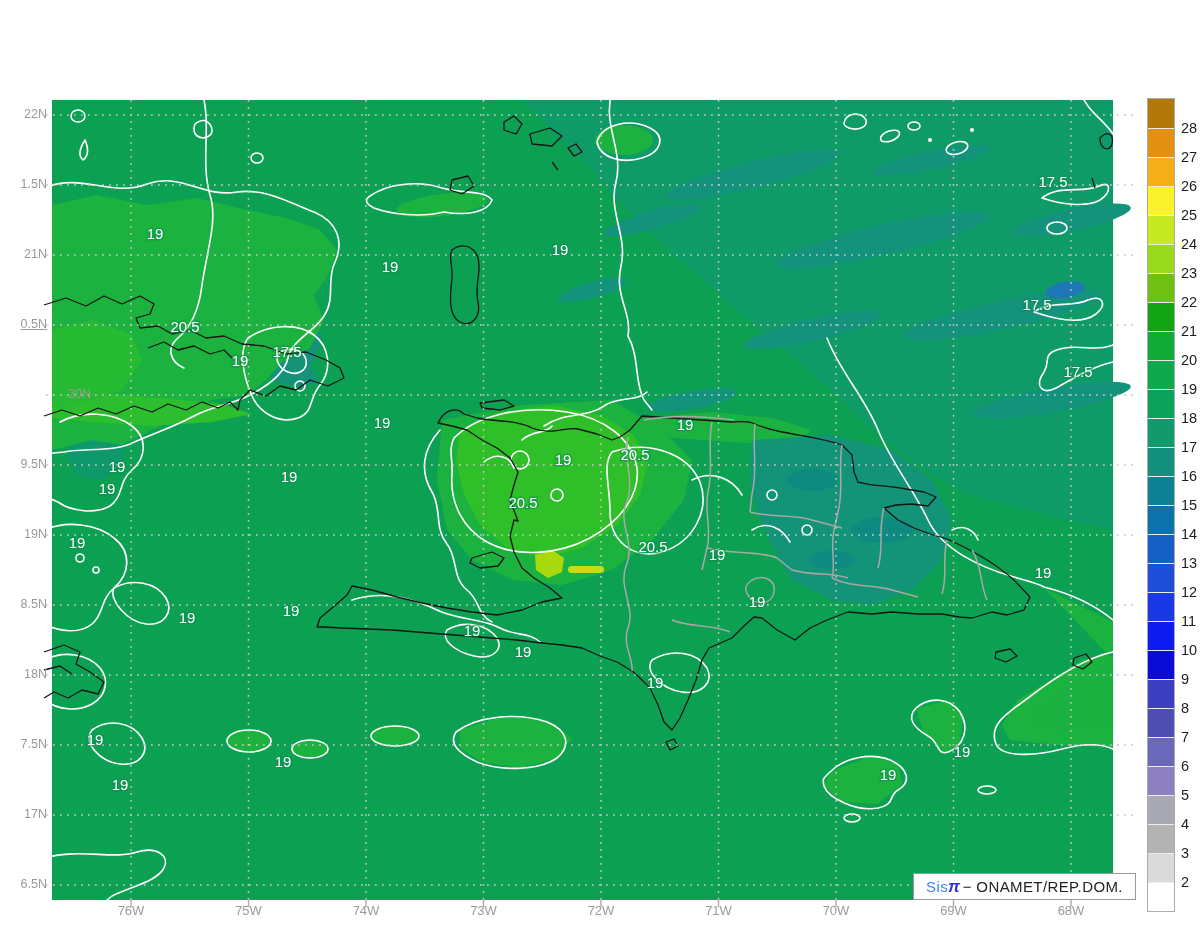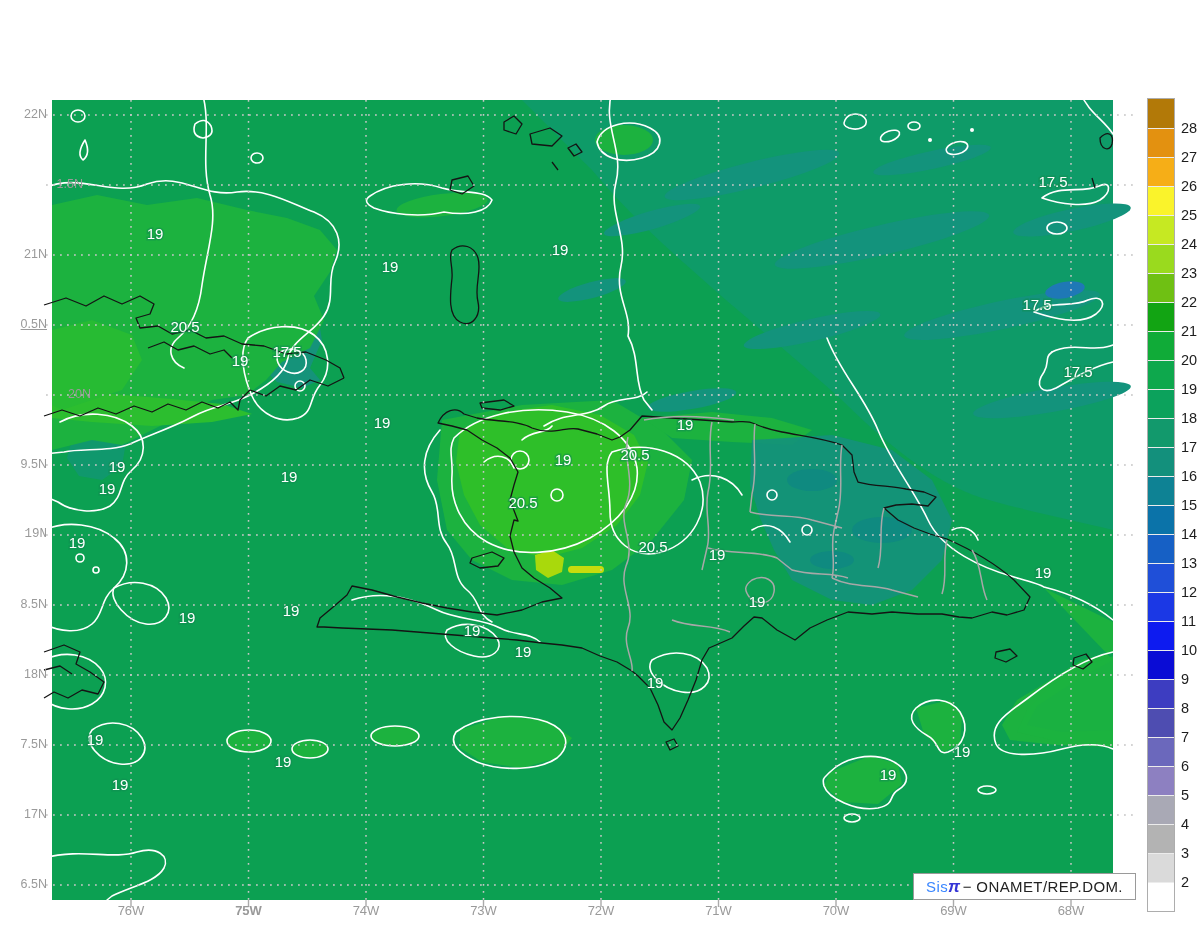--- a/index.html
+++ b/index.html
@@ -263,35 +263,35 @@
         <text x="43" y="645" class="clabel">19</text>
         <text x="68" y="690" class="clabel">19</text>
         <text x="231" y="667" class="clabel">19</text>
         <text x="910" y="657" class="clabel">19</text>
         <text x="836" y="680" class="clabel">19</text>
       </g>
   </svg>
 
   <div id="lat-axis">
       <div class="lat-label" style="top: 107px;">22N</div>
-      <div class="lat-label" style="top: 177px; margin-left: 36px;">1.5N</div>
+      <div class="lat-label" style="top: 177px;">1.5N</div>
       <div class="lat-label" style="top: 247px;">21N</div>
       <div class="lat-label" style="top: 317px; text-decoration: underline;">0.5N</div>
       <div class="lat-label" style="top: 387px; padding-left: 44px;">20N</div>
       <div class="lat-label" style="top: 457px;">9.5N</div>
-      <div class="lat-label" style="top: 527px; font-family: Liberation Mono, monospace;">19N</div>
+      <div class="lat-label" style="top: 527px;">19N</div>
       <div class="lat-label" style="top: 597px;">8.5N</div>
       <div class="lat-label" style="top: 667px;">18N</div>
       <div class="lat-label" style="top: 737px;">7.5N</div>
       <div class="lat-label" style="top: 807px;">17N</div>
       <div class="lat-label" style="top: 877px;">6.5N</div>
     </div>
   <div id="lon-axis">
       <div class="lon-label" style="left: 108px;">76W</div>
-      <div class="lon-label" style="left: 225.5px; font-weight: bold;">75W</div>
+      <div class="lon-label" style="left: 225.5px;">75W</div>
       <div class="lon-label" style="left: 343px;">74W</div>
       <div class="lon-label" style="left: 460.5px;">73W</div>
       <div class="lon-label" style="left: 578px;">72W</div>
       <div class="lon-label" style="left: 695.5px;">71W</div>
       <div class="lon-label" style="left: 813px;">70W</div>
       <div class="lon-label" style="left: 930.5px;">69W</div>
       <div class="lon-label" style="left: 1048px;">68W</div>
     </div>
 
   <div class="colorbar" id="colorbar">

